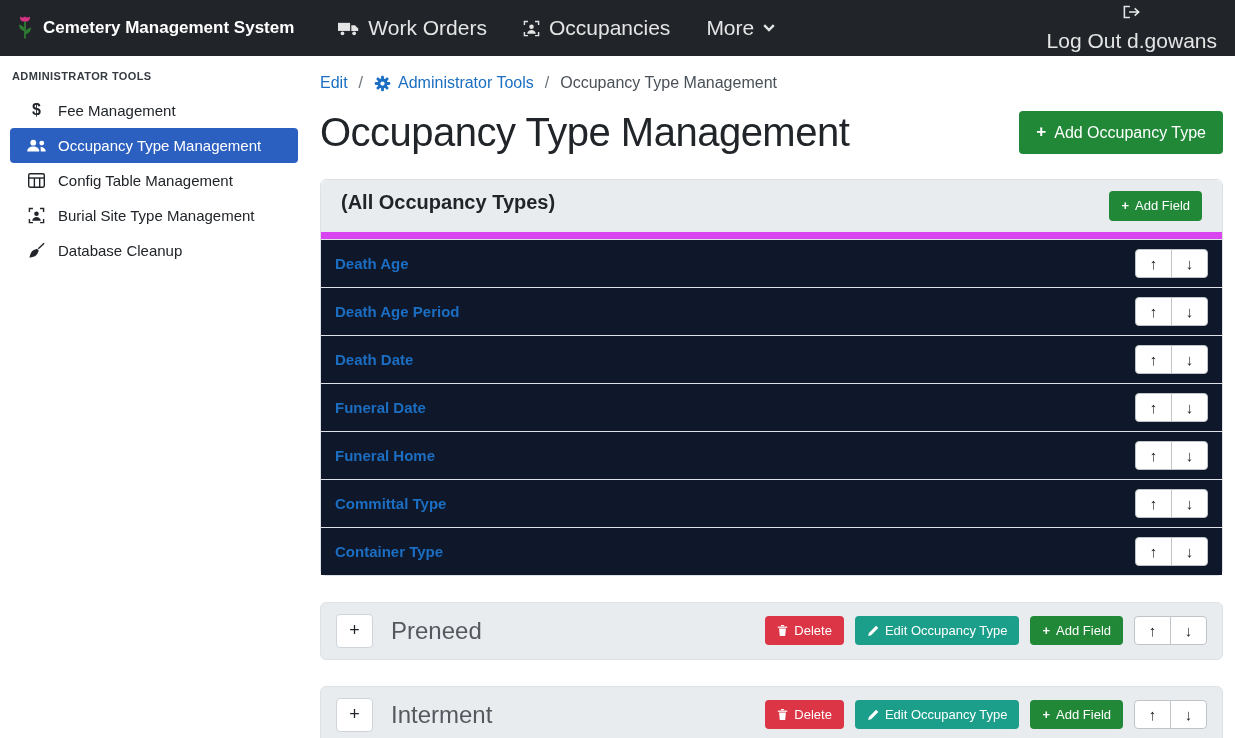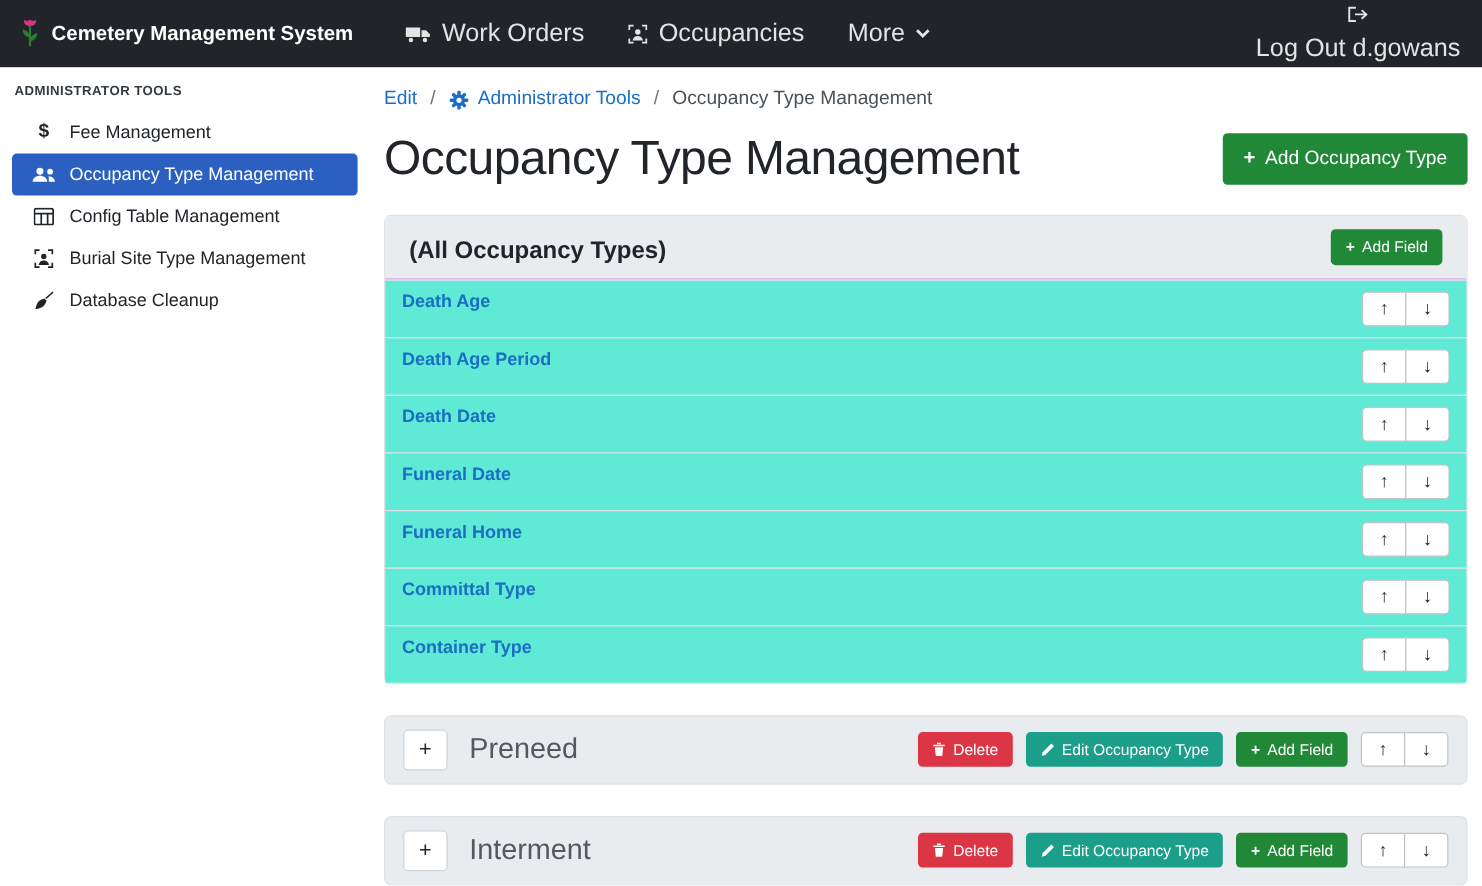--- a/index.html
+++ b/index.html
@@ -45,25 +45,25 @@
   .btn-green { background: #218838; }
   .btn-red   { background: #dc3545; }
   .btn-teal  { background: #1b9e8a; }
   .btn-lg { font-size: 16px; padding: 11px 17px; }
   .btn-sm { font-size: 13px; padding: 7px 12px; gap: 6px; }
   .plus-glyph { font-weight: 700; }
   .btn-lg .plus-glyph { font-size: 17px; }
 
   
   .card { margin-top: 24px; border: 1px solid #dee2e6; border-radius: 6px; background: #fff; }
-  .card-header { background: #e9ecef; border-bottom: 1px solid #d946ef; border-radius: 6px 6px 0 0;
-    padding: 11px 20px; display: flex; justify-content: space-between; align-items: flex-end; gap: 23px; }
+  .card-header { background: #e9ecef; border-bottom: 7px solid #d946ef; border-radius: 6px 6px 0 0;
+    padding: 11px 20px; display: flex; justify-content: space-between; align-items: flex-start; gap: 23px; }
   .card-title { font-size: 20px; font-weight: 600; color: #212529; }
-  .field-row { display: flex; justify-content: space-between; 
-    padding: 9px 14px; border-top: 1px solid #dee2e6; background: #5eead4; }
+  .field-row { display: flex; justify-content: space-between; align-items: center;
+    padding: 9px 14px; border-top: 1px solid #dee2e6; background: #0f172a; }
   .field-row:first-of-type { border-top: none; }
   .field-link { font-size: 15px; font-weight: 700; color: #1b6ec2; text-decoration: none; cursor: pointer; }
 
   .arrow-group { display: inline-flex; }
   .arrow-btn { width: 37px; height: 29px; background: #fff; border: 1px solid #bfc4c9;
     display: inline-flex; align-items: center; justify-content: center; font-size: 15px;
     color: #212529; cursor: pointer; font-family: inherit; }
   .arrow-btn:first-child { border-radius: 4px 0 0 4px; }
   .arrow-btn:last-child { border-radius: 0 4px 4px 0; margin-left: -1px; }
 

